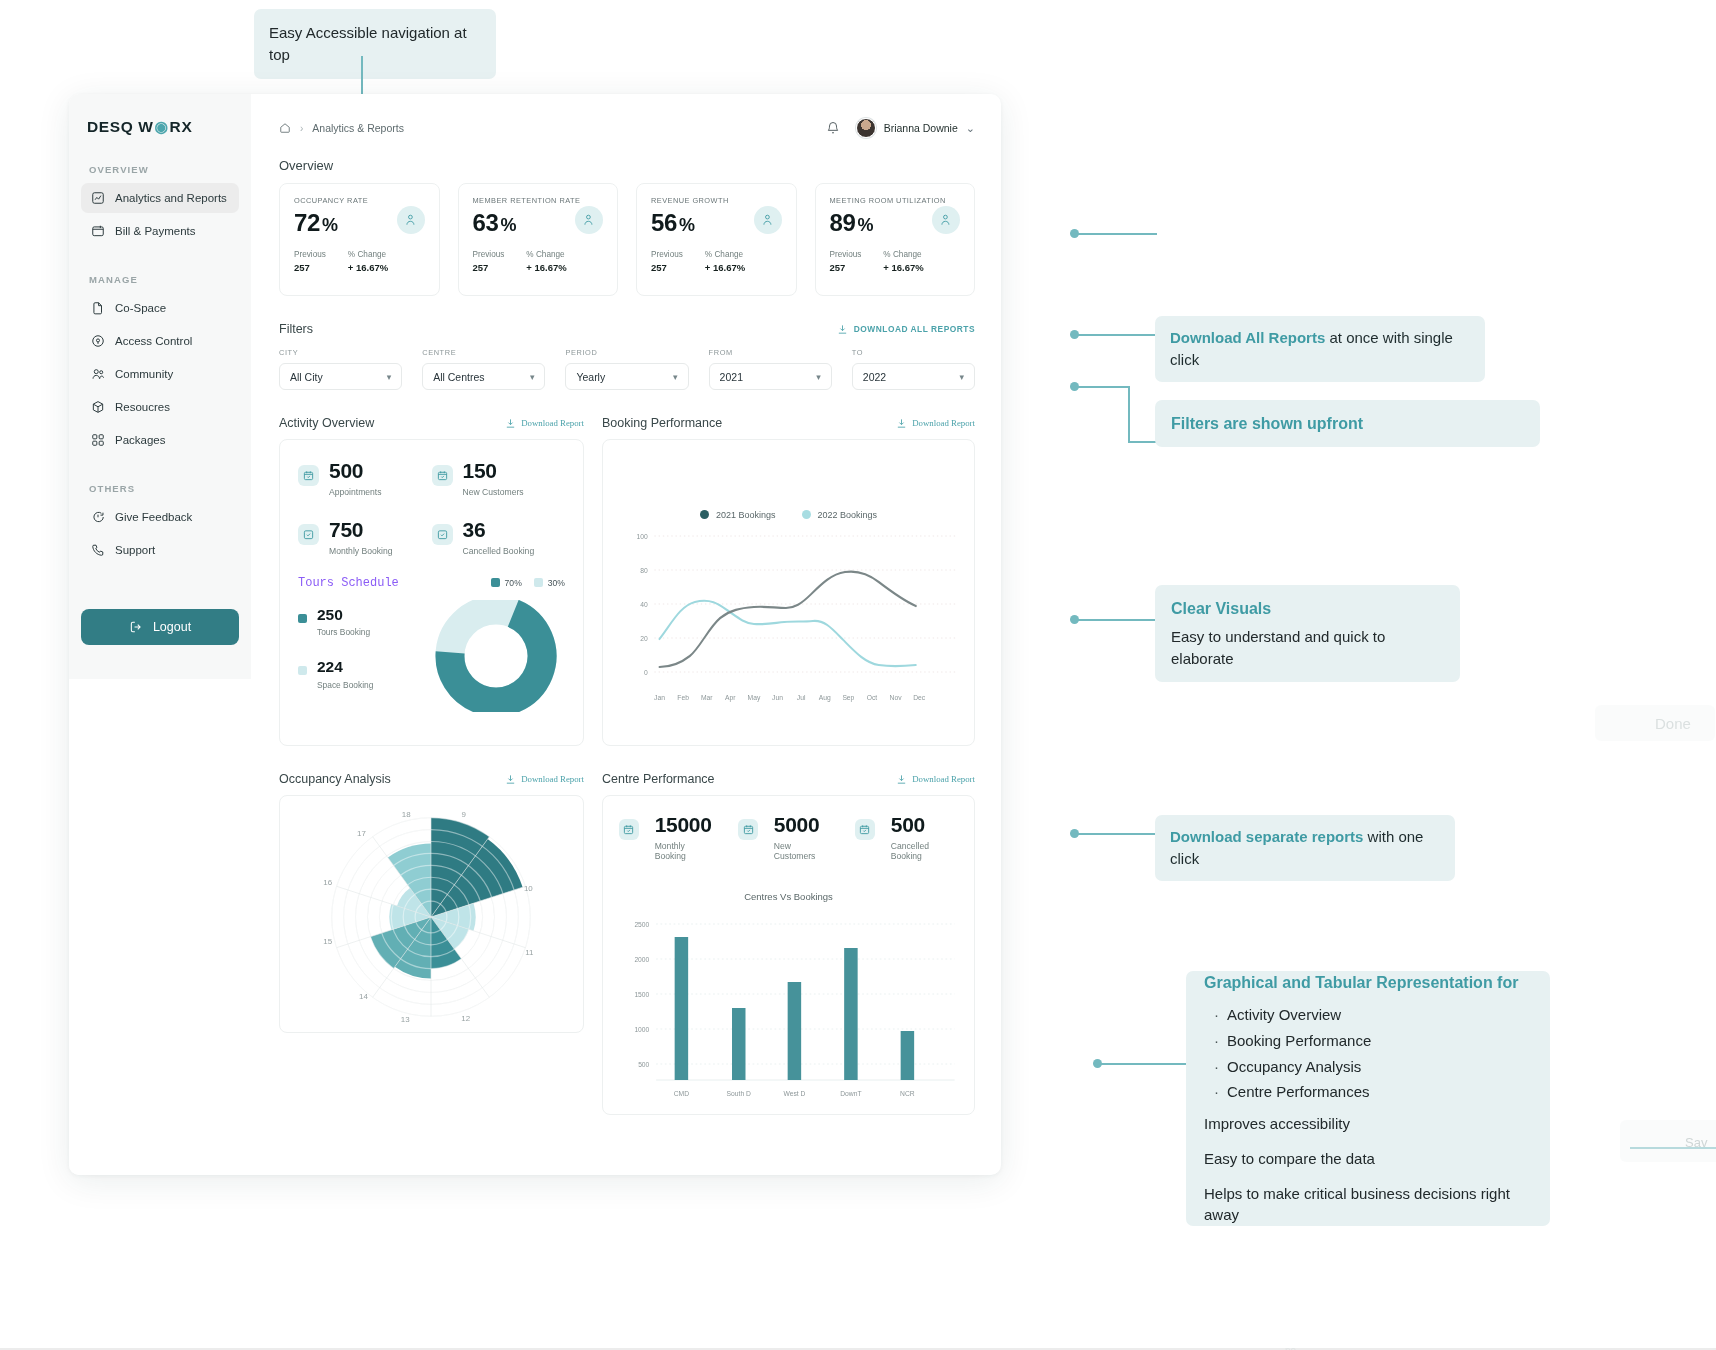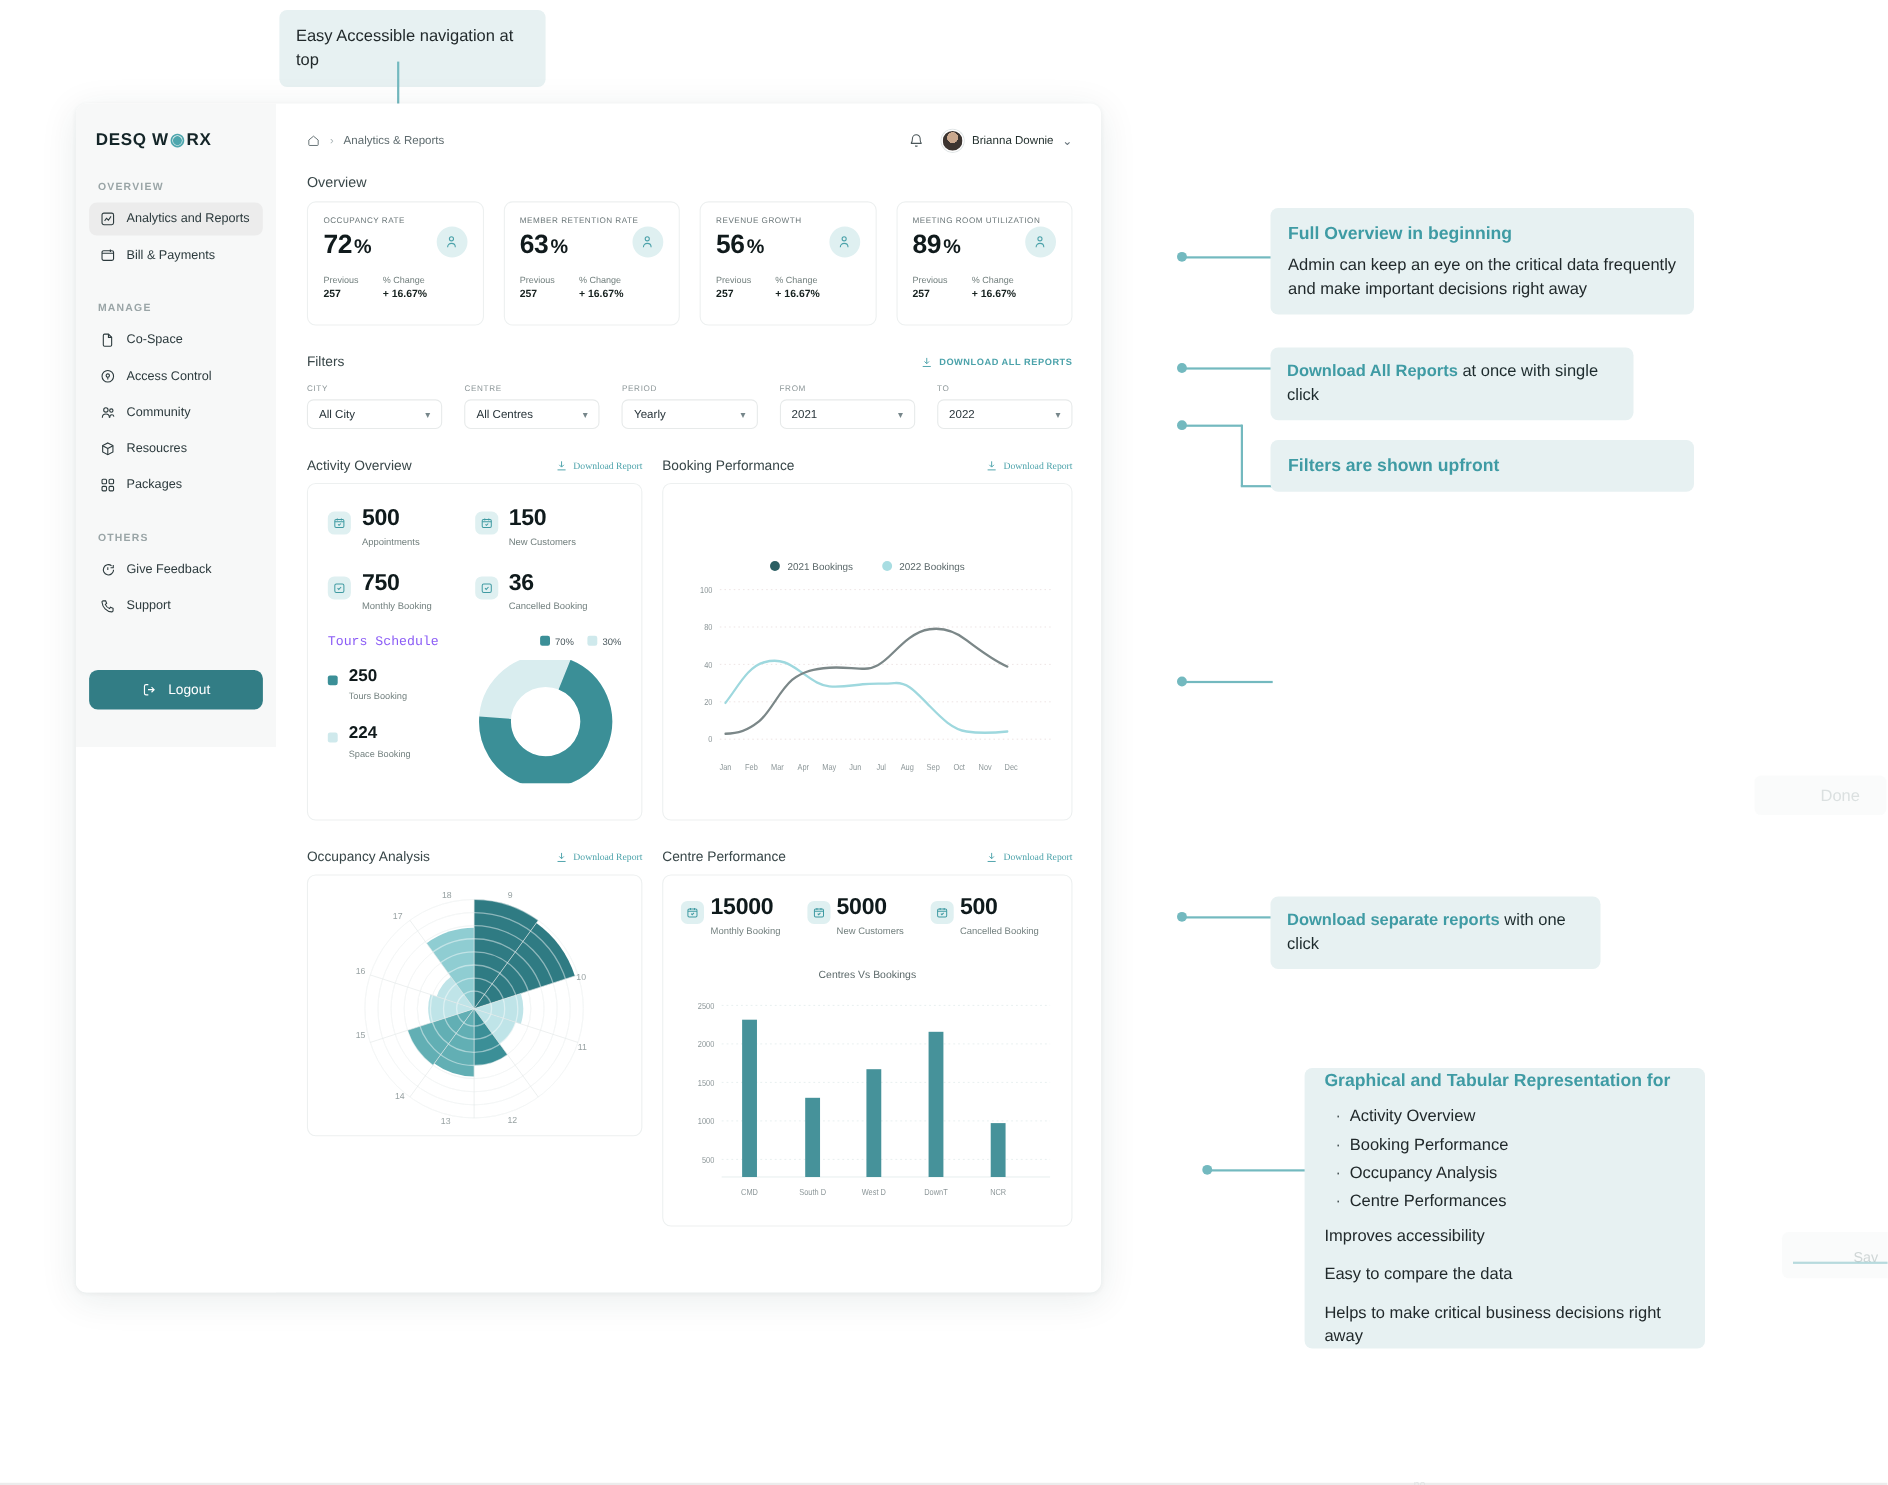--- a/index.html
+++ b/index.html
@@ -167,21 +167,21 @@
   
   .booking { height: 307px; padding: 14px 16px 10px; position: relative; }
   .legend-line { display: flex; justify-content: center; gap: 26px; font-size: 9px; color: #5a6769; margin-top: 56px; }
   .legend-line span i { width: 9px; height: 9px; border-radius: 50%; display: inline-block; margin-right: 7px; vertical-align: -1px;}
 
   
   .row3 { display: flex; gap: 18px; margin-top: 26px; }
   .occ { height: 238px; padding: 8px; }
   .centre { height: 320px; padding: 18px 16px 8px; }
   .centre-stats { display: flex; gap: 24px; }
-  .cs { display: flex; align-items: flex-start; gap: 6px; }
+  .cs { display: flex; align-items: flex-start; gap: 16px; }
   .cs-num { font-size: 21px; font-weight: 800; color: #0f1a1c; line-height: 1; letter-spacing: -.3px;}
   .cs-cap { font-size: 8.6px; color: #73807f; margin-top: 6px; }
   .centre-chart-title { text-align: center; font-size: 9.5px; color: #5b6869; margin-top: 30px; }
 
   svg text { font-family: "Liberation Sans", sans-serif; }
 
   
   .ghost { position: absolute; color: #cfd6d6; font-size: 15px; }
   .ghost-box { position:absolute; background:#f2f4f4; border-radius:6px; }
   .bottom-bar{ position:absolute; left:0; right:0; bottom:0; height:2px; background:#ececec;}
@@ -795,41 +795,41 @@
             </svg>
           </div>
         </div>
       </div>
 
     </main>
   </div>
 
   <div class="conn conn-h" style="left:1075px; top:233px; width:82px;"></div>
   <div class="dot" style="left:1070px; top:229px;"></div>
-  <div class="callout" style="left:1155px; top:189px; width:385px;">
-    <div class="c-title">Full Overview in beginning</div>
-    <div class="c-body">Admin can keep an eye on the critical data frequently and make important decisions right away</div>
-  </div>
 
   <div class="conn conn-h" style="left:1075px; top:334px; width:82px;"></div>
   <div class="dot" style="left:1070px; top:330px;"></div>
   <div class="callout" style="left:1155px; top:316px; width:330px; padding:11px 15px;">
     <div style="font-size:15px;"><span class="c-inline-title">Download All Reports</span><span> at once with single click</span></div>
   </div>
 
   <div class="dot" style="left:1070px; top:382px;"></div>
   <div class="conn conn-h" style="left:1075px; top:386px; width:54px;"></div>
   <div class="conn conn-v" style="left:1128px; top:386px; height:56px;"></div>
   <div class="conn conn-h" style="left:1128px; top:441px; width:30px;"></div>
   <div class="callout" style="left:1155px; top:400px; width:385px;">
     <div class="c-title">Filters are shown upfront</div>
   </div>
 
   <div class="conn conn-h" style="left:1075px; top:619px; width:82px;"></div>
   <div class="dot" style="left:1070px; top:615px;"></div>
+  <div class="callout" style="left:1155px; top:585px; width:305px;">
+    <div class="c-title">Clear Visuals</div>
+    <div class="c-body">Easy to understand and quick to elaborate</div>
+  </div>
 
   <div class="conn conn-h" style="left:1075px; top:833px; width:82px;"></div>
   <div class="dot" style="left:1070px; top:829px;"></div>
   <div class="callout" style="left:1155px; top:815px; width:300px; padding:11px 15px;">
     <div style="font-size:15px;"><span class="c-inline-title">Download separate reports</span><span> with one click</span></div>
   </div>
 
   <div class="conn conn-h" style="left:1098px; top:1063px; width:90px;"></div>
   <div class="dot" style="left:1093px; top:1059px;"></div>
   <div class="callout" style="left:1186px; top:971px; width:364px; padding:0 18px;">

